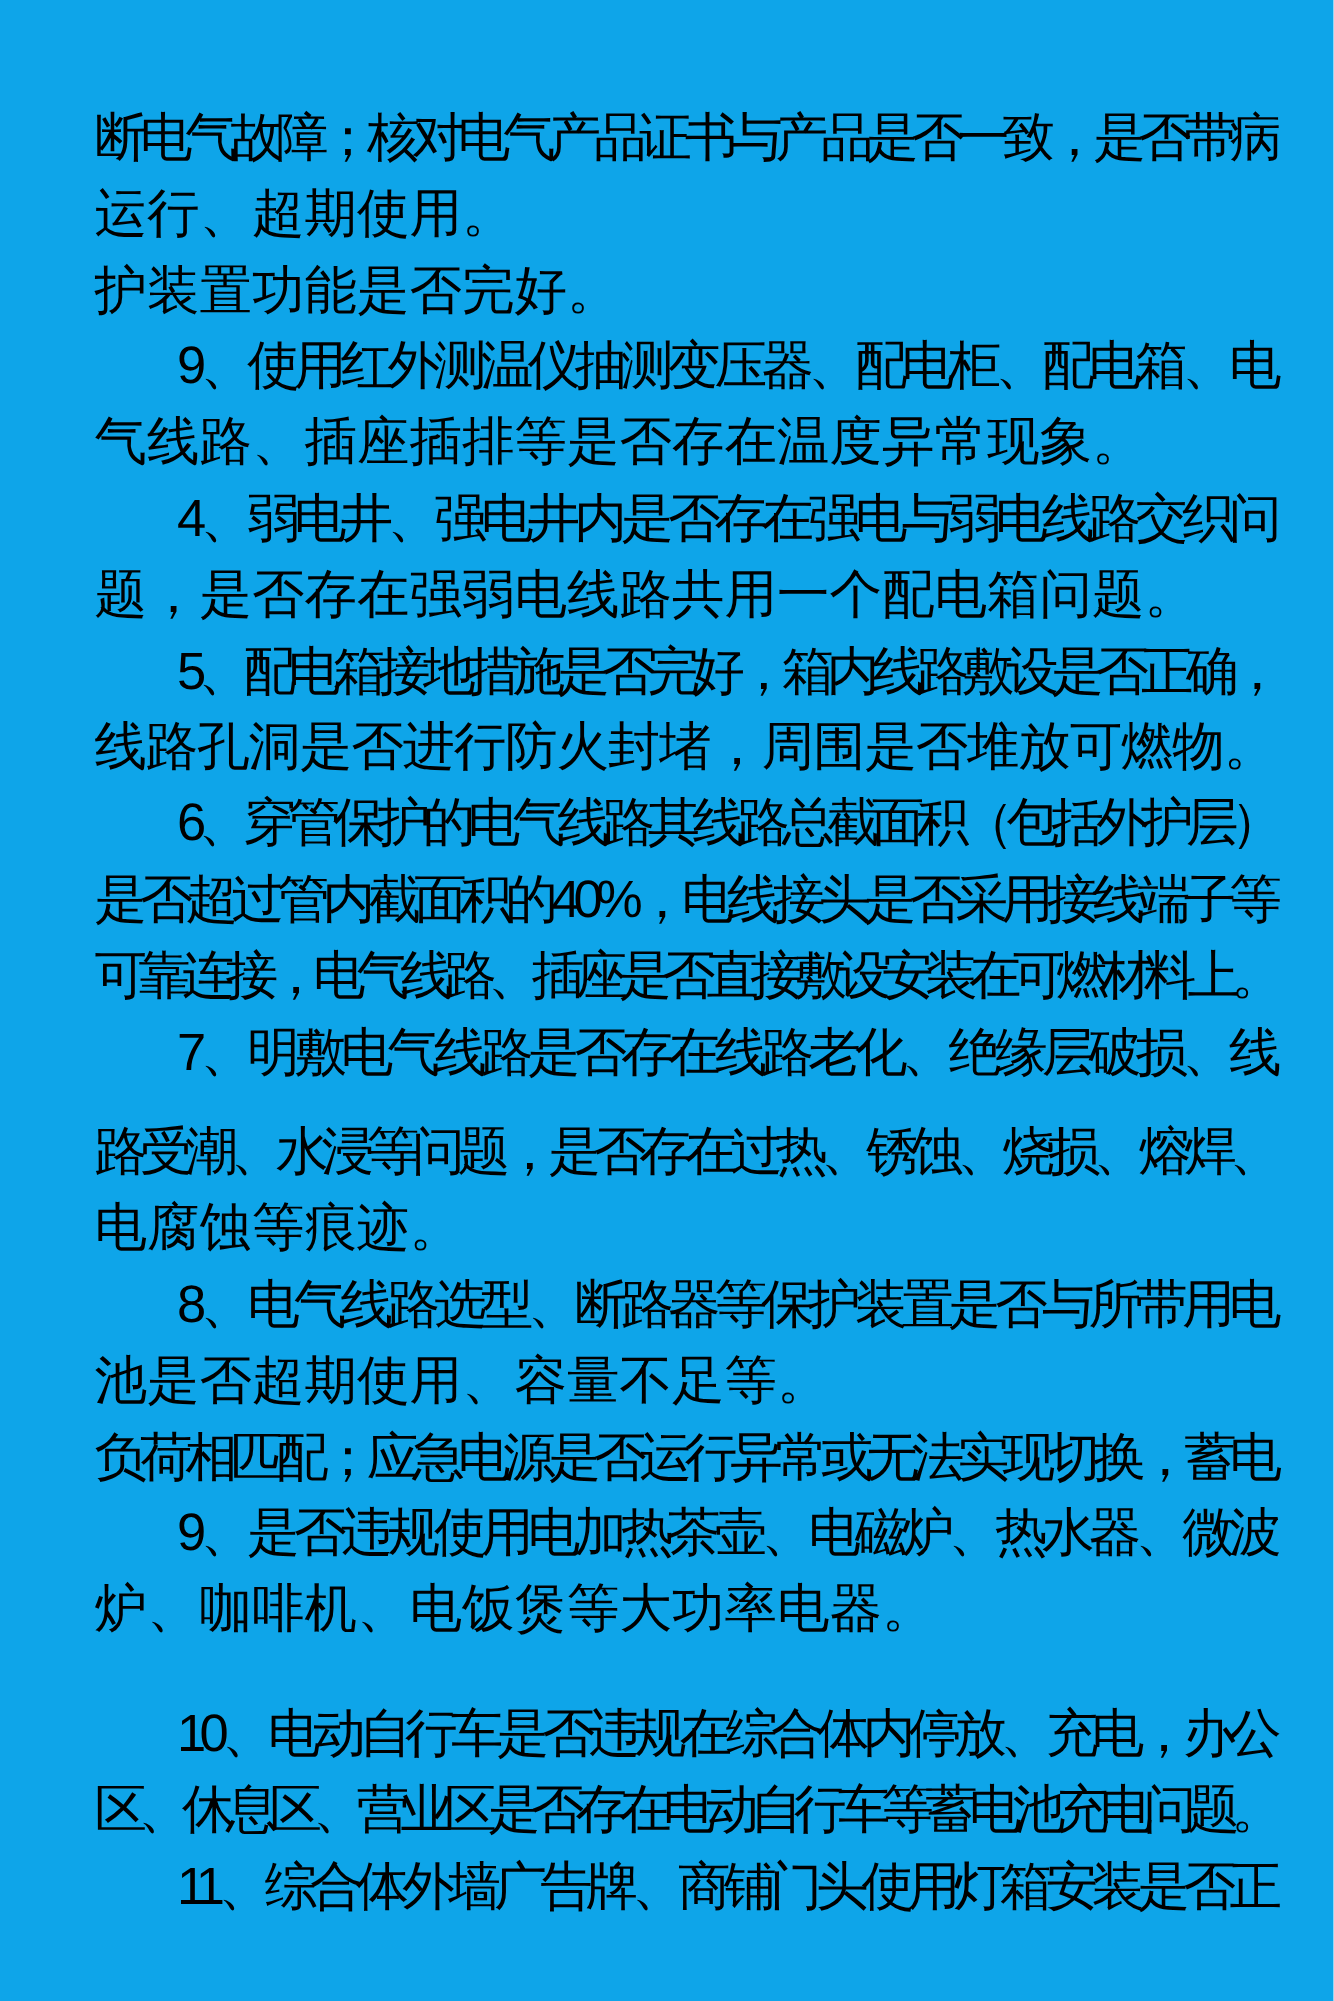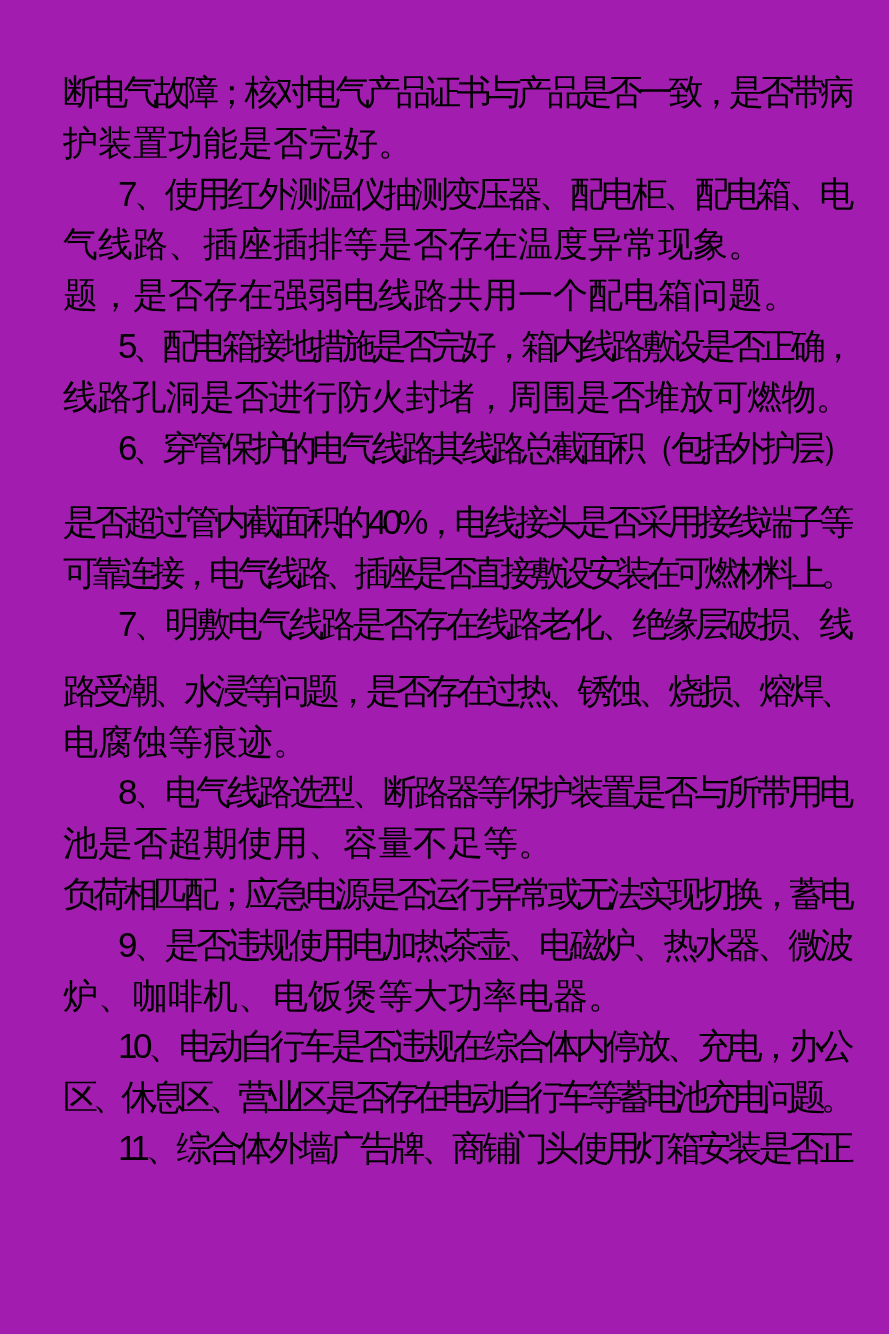--- a/index.html
+++ b/index.html
@@ -4,21 +4,21 @@
 <style>
   html, body {
     margin: 0;
     padding: 0;
     background: #ffffff;
   }
   .page {
     position: relative;
     width: 889px;
     height: 1334px;
-    background: #a21caf;
+    background: #0ea5e9;
     overflow: hidden;
     font-family: "Liberation Sans", sans-serif;
   }
   .page-text {
     position: absolute;
     left: 63px;
     top: 67px;
     width: 787px;
     color: #000000;
     font-size: 35px;
@@ -35,34 +35,36 @@
   .line.indent {
     text-indent: 55px;
   }
 </style>
 </head>
 <body>
 
 <div class="page">
   <div class="page-text" style="color: rgb(0, 0, 0);">
       <div class="line" style="letter-spacing: -4.73077px;">断电气故障；核对电气产品证书与产品是否一致，是否带病</div>
+      <div class="line">运行、超期使用。</div>
       <div class="line">护装置功能是否完好。</div>
-      <div class="line indent" style="letter-spacing: -3.83333px;">7、使用红外测温仪抽测变压器、配电柜、配电箱、电</div>
+      <div class="line indent" style="letter-spacing: -3.83333px;">9、使用红外测温仪抽测变压器、配电柜、配电箱、电</div>
       <div class="line">气线路、插座插排等是否存在温度异常现象。</div>
+      <div class="line indent" style="letter-spacing: -3.83333px;">4、弱电井、强电井内是否存在强电与弱电线路交织问</div>
       <div class="line">题，是否存在强弱电线路共用一个配电箱问题。</div>
       <div class="line indent" style="letter-spacing: -5.08px;">5、配电箱接地措施是否完好，箱内线路敷设是否正确，</div>
       <div class="line" style="letter-spacing: -0.782609px;">线路孔洞是否进行防火封堵，周围是否堆放可燃物。</div>
       <div class="line indent" style="letter-spacing: -5.08px;">6、穿管保护的电气线路其线路总截面积（包括外护层）</div>
-      <div class="line" style="letter-spacing: -4.55556px; margin-top: 24px;">是否超过管内截面积的40%，电线接头是否采用接线端子等</div>
+      <div class="line" style="letter-spacing: -4.55556px;">是否超过管内截面积的40%，电线接头是否采用接线端子等</div>
       <div class="line" style="letter-spacing: -5.85185px;">可靠连接，电气线路、插座是否直接敷设安装在可燃材料上。</div>
       <div class="line indent" style="letter-spacing: -3.83333px;">7、明敷电气线路是否存在线路老化、绝缘层破损、线</div>
       <div class="line" style="letter-spacing: -4.73077px; margin-top: 16px;">路受潮、水浸等问题，是否存在过热、锈蚀、烧损、熔焊、</div>
       <div class="line">电腐蚀等痕迹。</div>
       <div class="line indent" style="letter-spacing: -3.83333px;">8、电气线路选型、断路器等保护装置是否与所带用电</div>
       <div class="line">池是否超期使用、容量不足等。</div>
       <div class="line" style="letter-spacing: -4.73077px;">负荷相匹配；应急电源是否运行异常或无法实现切换，蓄电</div>
       <div class="line indent" style="letter-spacing: -3.83333px;">9、是否违规使用电加热茶壶、电磁炉、热水器、微波</div>
       <div class="line">炉、咖啡机、电饭煲等大功率电器。</div>
-      <div class="line indent" style="letter-spacing: -4.48px;">10、电动自行车是否违规在综合体内停放、充电，办公</div>
+      <div class="line indent" style="letter-spacing: -4.48px; margin-top: 32px;">10、电动自行车是否违规在综合体内停放、充电，办公</div>
       <div class="line" style="letter-spacing: -5.85185px;">区、休息区、营业区是否存在电动自行车等蓄电池充电问题。</div>
       <div class="line indent" style="letter-spacing: -4.36px; text-align: center;">11、综合体外墙广告牌、商铺门头使用灯箱安装是否正</div>
     </div>
 </div>
 
 </body></html>

